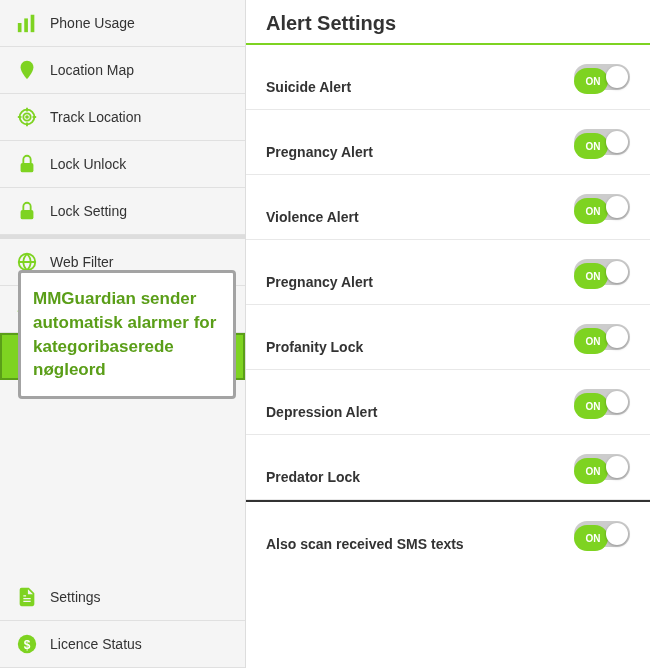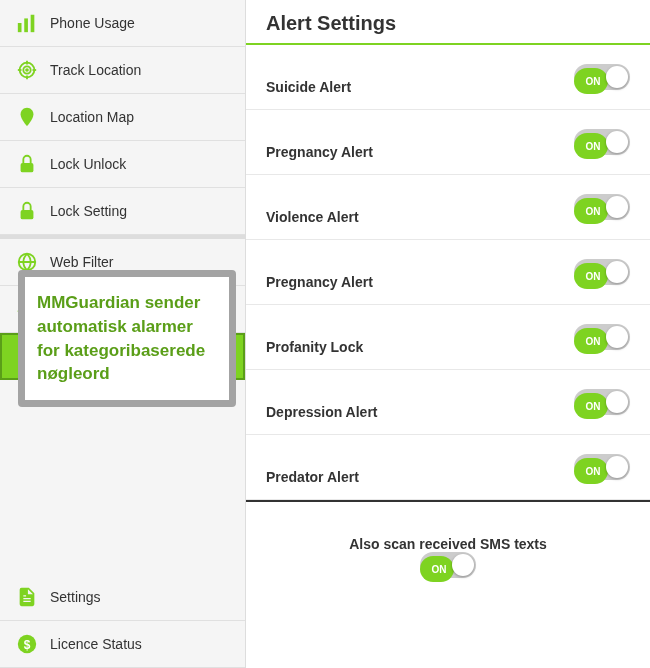--- a/index.html
+++ b/index.html
@@ -61,21 +61,21 @@
       font-weight: 500;
     }
 
     
     .tooltip-overlay {
       position: absolute;
       left: 18px;
       top: 270px;
       width: 218px;
       background: #fff;
-      border: 7px solid #a3a3a3;
+      border: 3px solid #a3a3a3;
       border-radius: 4px;
       padding: 14px 12px;
       z-index: 10;
     }
 
     .tooltip-overlay .tooltip-text {
       color: #5a9e18;
       font-size: 17px;
       font-weight: bold;
       text-align: center;
@@ -109,21 +109,20 @@
     .alert-row {
       display: flex;
       align-items: center;
       justify-content: space-between;
       padding: 14px 20px;
       border-bottom: 1px solid #e8e8e8;
     }
 
     .alert-row:last-child {
       border-bottom: none;
-      flex-direction: column;
     }
 
     .alert-label {
       font-size: 14px;
       font-weight: bold;
       color: #333;
       margin-top: 20px;
     }
 
     
@@ -209,44 +208,44 @@
         <svg viewBox="0 0 24 24" fill="#7ed321">
             <rect x="2" y="12" width="4" height="10"></rect>
             <rect x="9" y="7" width="4" height="15"></rect>
             <rect x="16" y="3" width="4" height="19"></rect>
           </svg>
       </div>
       <span class="item-label">Phone Usage</span>
     </div>
     <div class="sidebar-item">
       <div class="icon">
+        <svg viewBox="0 0 24 24" fill="#7ed321">
+            <circle cx="12" cy="9" r="3"></circle>
+            <path d="M12 2C8.13 2 5 5.13 5 9c0 5.25 7 13 7 13s7-7.75 7-13c0-3.87-3.13-7-7-7z"></path>
+          </svg>
+      </div>
+      <span class="item-label">Location Map</span>
+    </div>
+    <div class="sidebar-item">
+      <div class="icon">
         <svg viewBox="0 0 24 24" fill="none" stroke="#7ed321" stroke-width="2">
             <circle cx="12" cy="12" r="8"></circle>
             <circle cx="12" cy="12" r="4"></circle>
             <circle cx="12" cy="12" r="1" fill="#7ed321"></circle>
             <line x1="12" y1="2" x2="12" y2="6"></line>
             <line x1="12" y1="18" x2="12" y2="22"></line>
             <line x1="2" y1="12" x2="6" y2="12"></line>
             <line x1="18" y1="12" x2="22" y2="12"></line>
           </svg>
       </div>
       <span class="item-label">Track Location</span>
     </div>
     <div class="sidebar-item">
       <div class="icon">
         <svg viewBox="0 0 24 24" fill="#7ed321">
-            <circle cx="12" cy="9" r="3"></circle>
-            <path d="M12 2C8.13 2 5 5.13 5 9c0 5.25 7 13 7 13s7-7.75 7-13c0-3.87-3.13-7-7-7z"></path>
-          </svg>
-      </div>
-      <span class="item-label">Location Map</span>
-    </div>
-    <div class="sidebar-item">
-      <div class="icon">
-        <svg viewBox="0 0 24 24" fill="#7ed321">
             <rect x="5" y="11" width="14" height="10" rx="2"></rect>
             <path d="M8 11V7a4 4 0 0 1 8 0v4" fill="none" stroke="#7ed321" stroke-width="2"></path>
           </svg>
       </div>
       <span class="item-label">Lock Unlock</span>
     </div>
     <div class="sidebar-item">
       <div class="icon">
         <svg viewBox="0 0 24 24" fill="#7ed321">
             <rect x="5" y="11" width="14" height="10" rx="2"></rect>
@@ -370,21 +369,21 @@
       <span class="alert-label">Depression Alert</span>
       <div class="toggle on">
         <div class="toggle-inner">
             <span>ON</span>
           </div>
         <div class="toggle-knob"></div>
       </div>
     </div>
 
     <div class="alert-row">
-      <span class="alert-label">Predator Alert</span>
+      <span class="alert-label">Predator Lock</span>
       <div class="toggle on">
         <div class="toggle-inner">
             <span>ON</span>
           </div>
         <div class="toggle-knob"></div>
       </div>
     </div>
 
     <div class="alert-row" style="border-top: 2px solid #333;">
       <span class="alert-label">Also scan received SMS texts</span>

